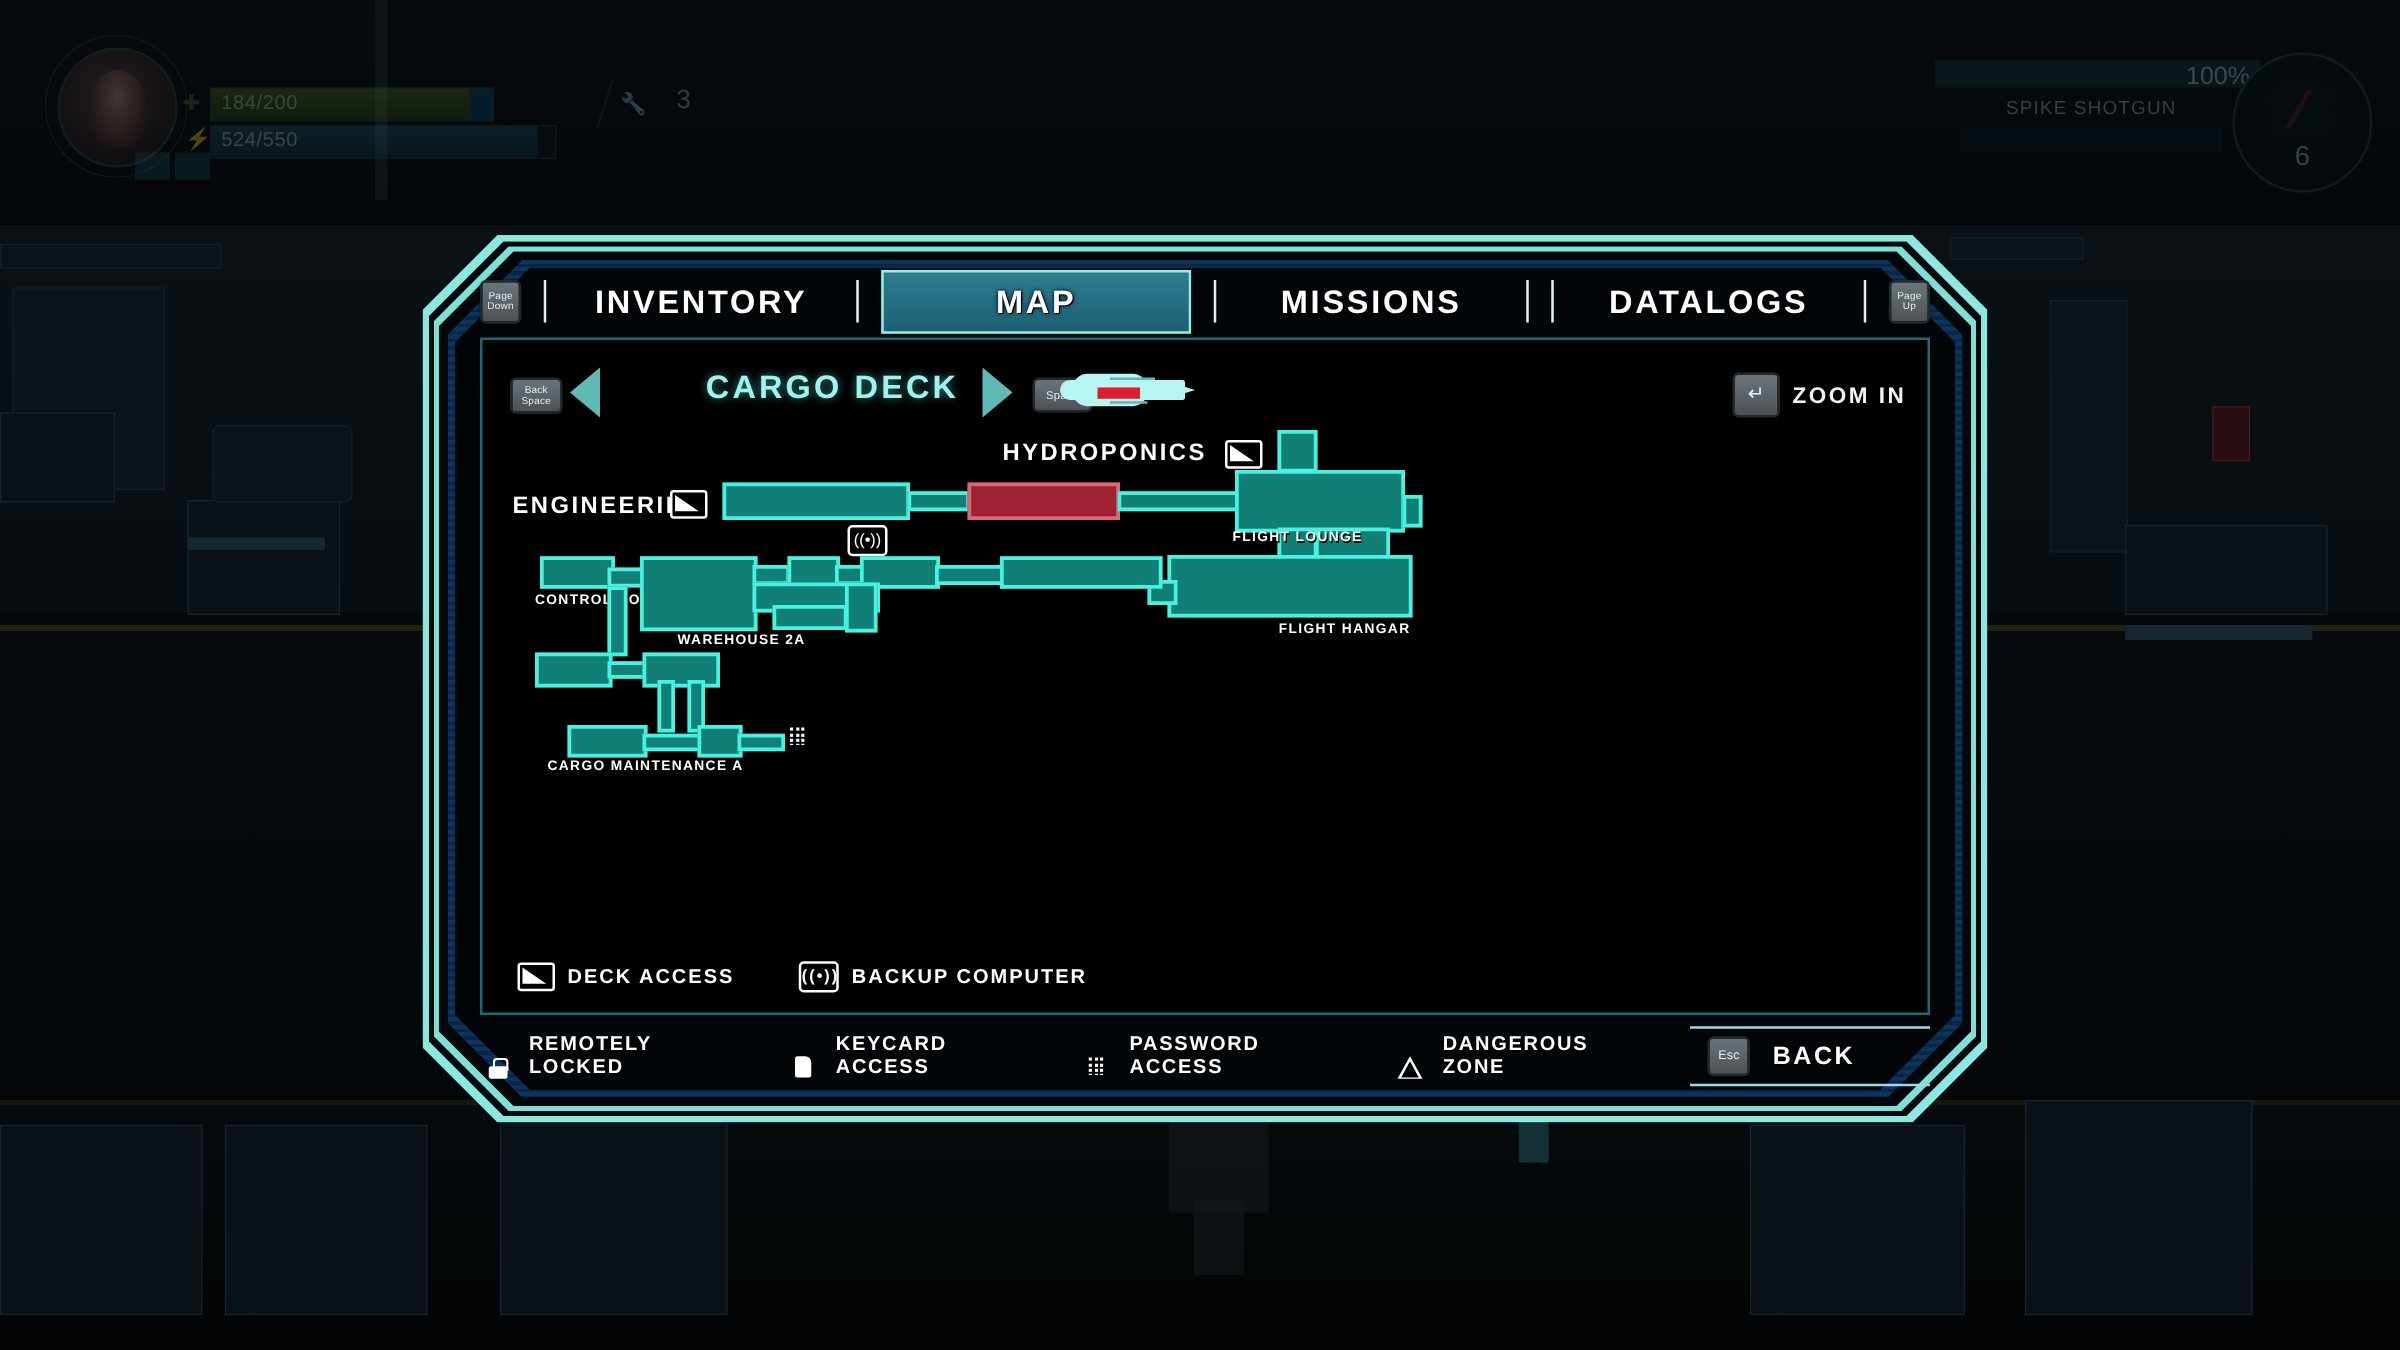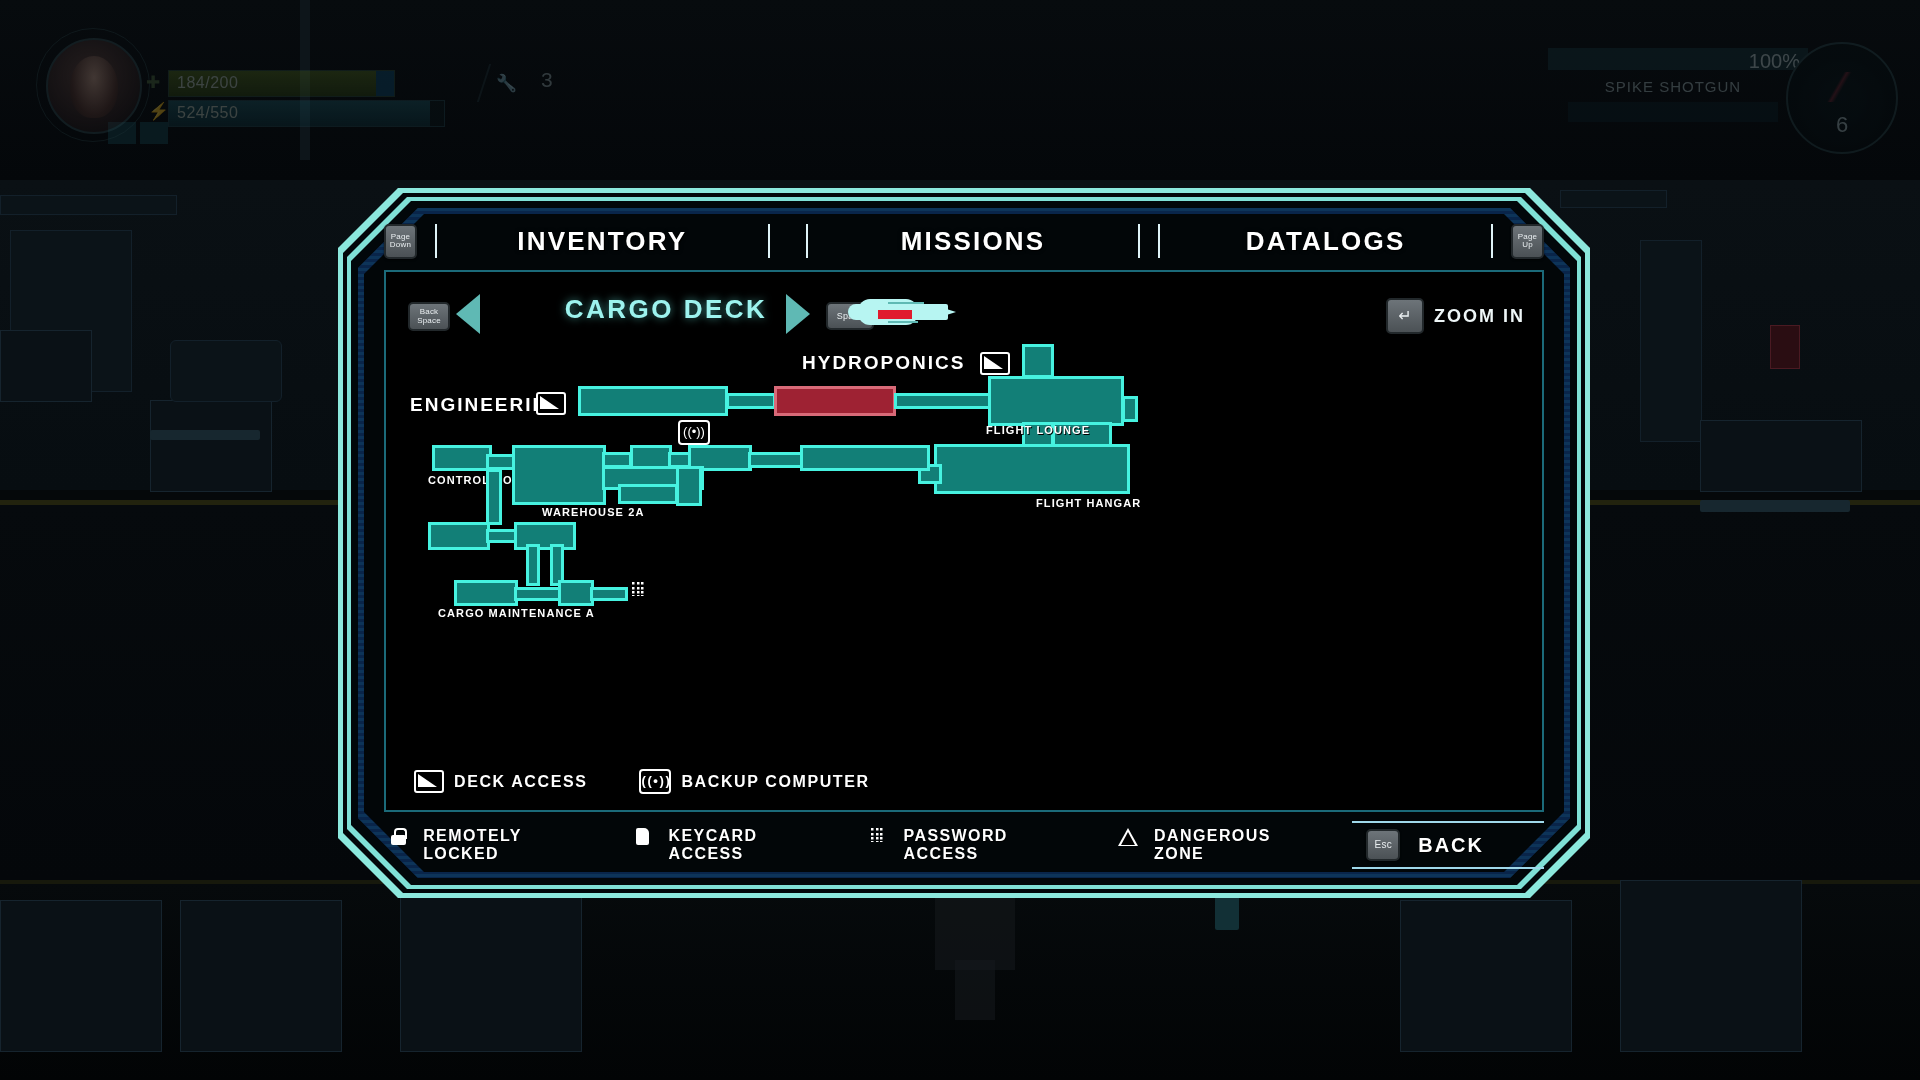--- a/index.html
+++ b/index.html
@@ -144,21 +144,21 @@
       border-left:7.4px solid transparent;border-right:7.4px solid transparent;border-bottom:13px solid #000;}
   .warn-bang{position:absolute;left:9px;top:7px;width:2px;height:6px;background:#fff;}
   .warn-dot{position:absolute;left:9px;top:14.5px;width:2px;height:2px;background:#fff;}
 
   
   #maplegend{position:absolute;left:28px;bottom:16px;display:flex;align-items:center;gap:52px;}
   .mlg{display:flex;align-items:center;gap:10px;font-size:16px;letter-spacing:1.6px;font-weight:bold;color:#fff;}
 
   
   #bottombar{position:absolute;left:26px;right:26px;bottom:2px;height:62px;display:flex;align-items:center;}
-  .blg{display:flex;align-items:flex-start;gap:16px;font-size:16px;letter-spacing:1.4px;font-weight:bold;color:#fff;
+  .blg{display:flex;align-items:flex-end;gap:16px;font-size:16px;letter-spacing:1.4px;font-weight:bold;color:#fff;
        margin-right:34px;position:relative;padding-left:4px;text-shadow:1px 1px 0 #000;}
   .blg .ibox{position:relative;width:20px;height:18px;display:inline-block;}
   #backbtn{margin-left:auto;display:flex;align-items:center;gap:18px;position:relative;
       padding:10px 60px 10px 14px;}
   #backbtn .bline{position:absolute;left:0;right:0;height:2px;background:#9fd8ea;}
   #backbtn .kc-esc{width:30px;height:28px;}
   #backlabel{font-size:20px;letter-spacing:2px;font-weight:bold;color:#fff;text-shadow:1px 1px 0 #000;}
 </style>
 </head>
 <body>
@@ -241,20 +241,21 @@
     <div id="tabbar">
       <div class="keycap kc-pg">
           <span style="white-space:pre-line">Page
 Down</span>
         </div>
       <div class="tabspace"></div>
       <div class="tabsep"></div>
       <div class="tab">INVENTORY</div>
       <div class="tabsep"></div>
       <div class="tabspace"></div>
+      <div class="tab active">MAP</div>
       <div class="tabspace"></div>
       <div class="tabsep"></div>
       <div class="tab">MISSIONS</div>
       <div class="tabsep"></div>
       <div class="tabspace"></div>
       <div class="tabsep"></div>
       <div class="tab">DATALOGS</div>
       <div class="tabsep"></div>
       <div class="tabspace"></div>
       <div class="keycap kc-pg">
@@ -309,21 +310,21 @@
         <div class="room" style="left:602px;top:32px;width:136px;height:50px;"></div>
         <div class="corr" style="left:736px;top:52px;width:16px;height:26px;"></div>
         <div class="ico-lock" style="left:728px;top:48px;"></div>
         <div class="corr" style="left:636px;top:78px;width:32px;height:26px;"></div>
         <div class="corr" style="left:666px;top:78px;width:60px;height:26px;"></div>
         <div class="roomlabel" style="left:600px;top:80px;">FLIGHT LOUNGE</div>
 
         <div class="room" style="left:548px;top:100px;width:196px;height:50px;"></div>
         <div class="corr" style="left:532px;top:120px;width:24px;height:20px;"></div>
         <div class="ico-lock" style="left:733px;top:115px;"></div>
-        <div class="roomlabel" style="left:650px;top:153px;">FLIGHT HANGAR</div>
+        <div class="roomlabel" style="left:637px;top:153px;">FLIGHT HANGAR</div>
 
         <span class="ico-wifi" style="position:absolute;left:292px;top:76px;">
             <span>((•))</span>
           </span>
 
         <div class="corr" style="left:46px;top:101px;width:60px;height:26px;"></div>
         <div class="roomlabel" style="left:42px;top:130px;">CONTROL ROOM</div>
         <div class="corr" style="left:100px;top:110px;width:34px;height:16px;"></div>
 
         <div class="room" style="left:126px;top:101px;width:94px;height:60px;"></div>

